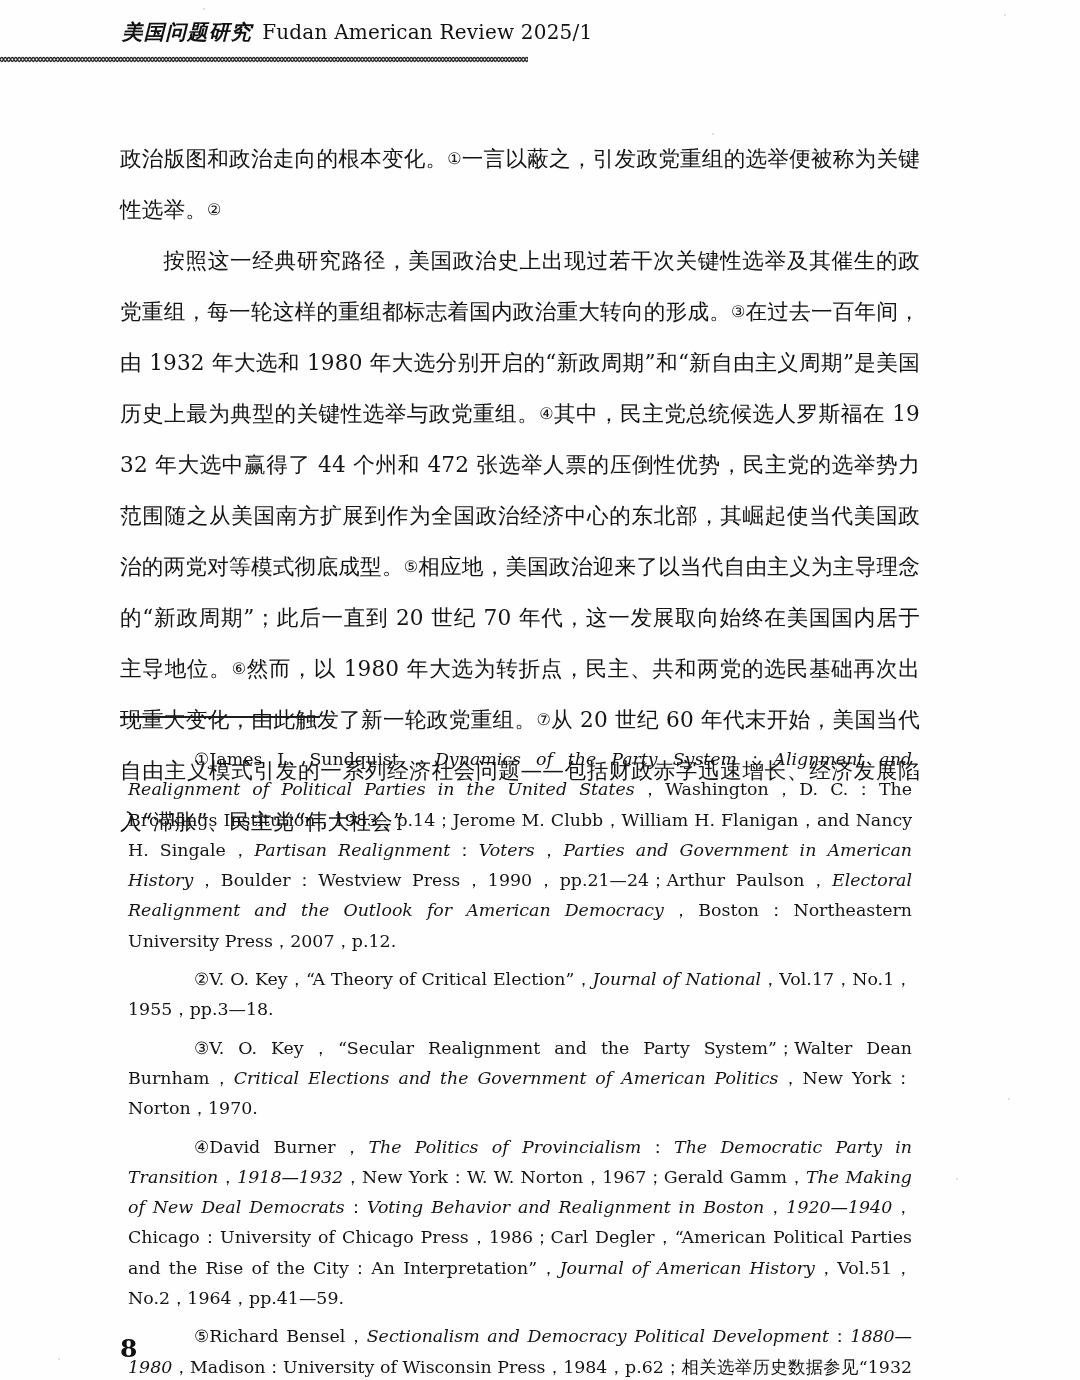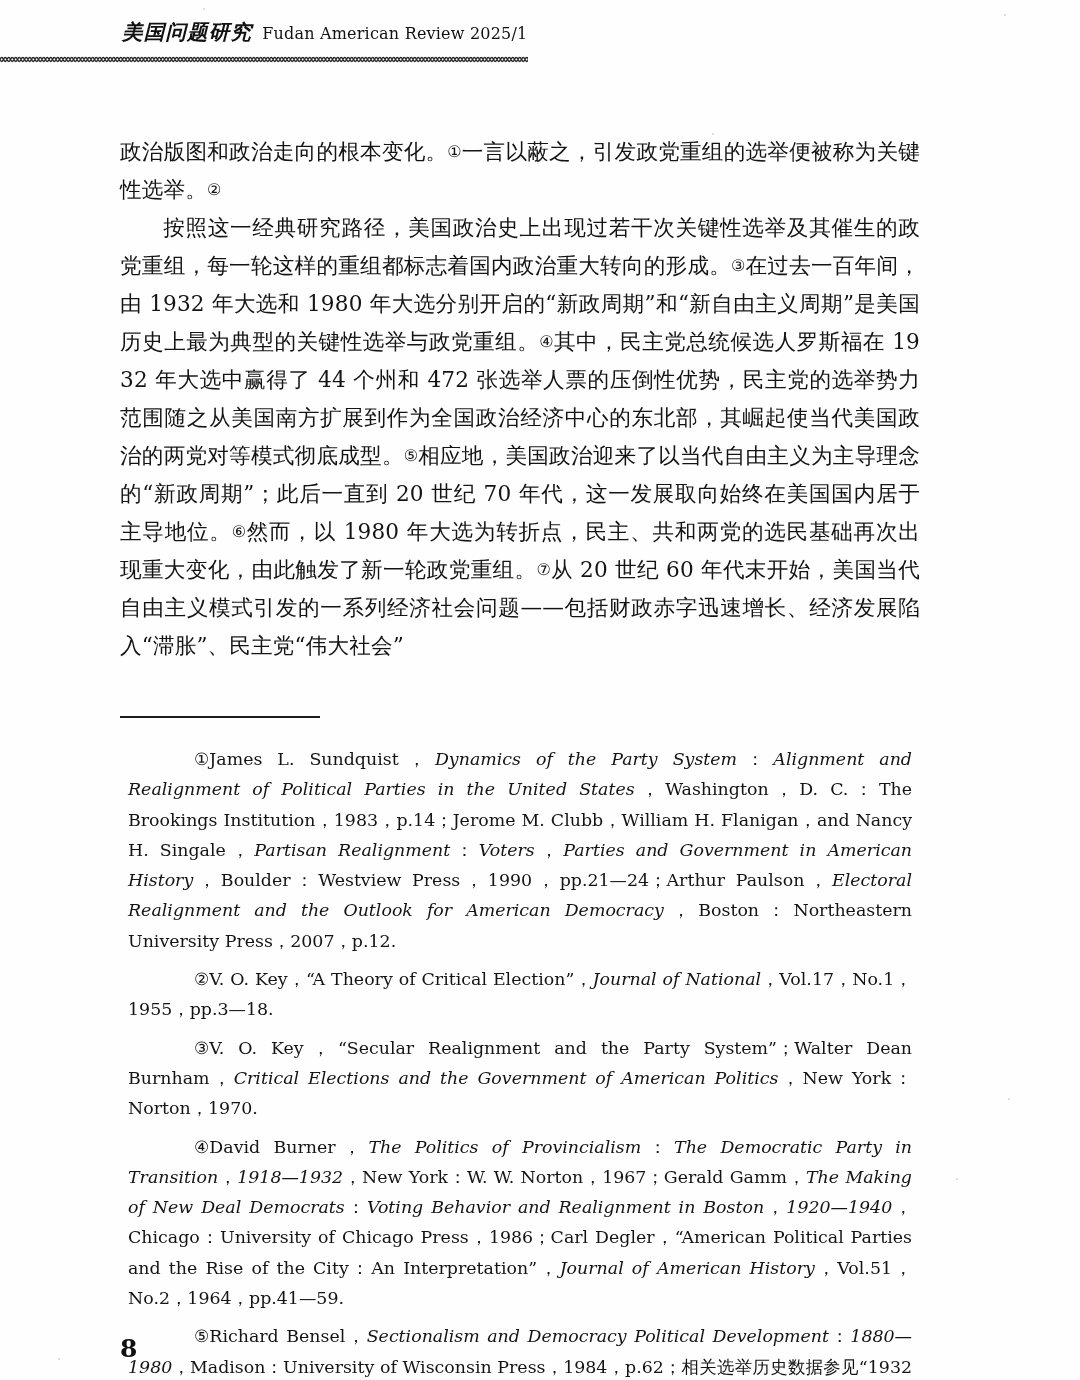--- a/index.html
+++ b/index.html
@@ -44,21 +44,21 @@
   .rh-cn {
     font-family: "DejaVu Serif", "Liberation Serif", serif;
     font-size: 20.5px;
     font-weight: 700;
     font-style: italic;
     letter-spacing: 1.2px;
     color: #111;
   }
   .rh-en {
     font-family: "DejaVu Serif", "Liberation Serif", serif;
-    font-size: 16px;
+    font-size: 20px;
     font-weight: 400;
     letter-spacing: 0.2px;
     color: #111;
   }
 
   
   .chain-rule {
     position: absolute;
     left: 0px;
     top: 55px;
@@ -72,21 +72,21 @@
   .body-block {
     position: absolute;
     left: 120px;
     top: 133px;
     width: 800px;
   }
   .body-block p {
     margin: 0;
     font-family: "DejaVu Serif", "Liberation Serif", serif;
     font-size: 21.6px;
-    line-height: 38px;
+    line-height: 51px;
     text-align: justify;
     text-justify: inter-ideograph;
     letter-spacing: 0.15px;
     color: #141414;
     word-break: break-all;
   }
   .body-block p.indent {
     text-indent: 2em;
   }
   .fn-ref {

